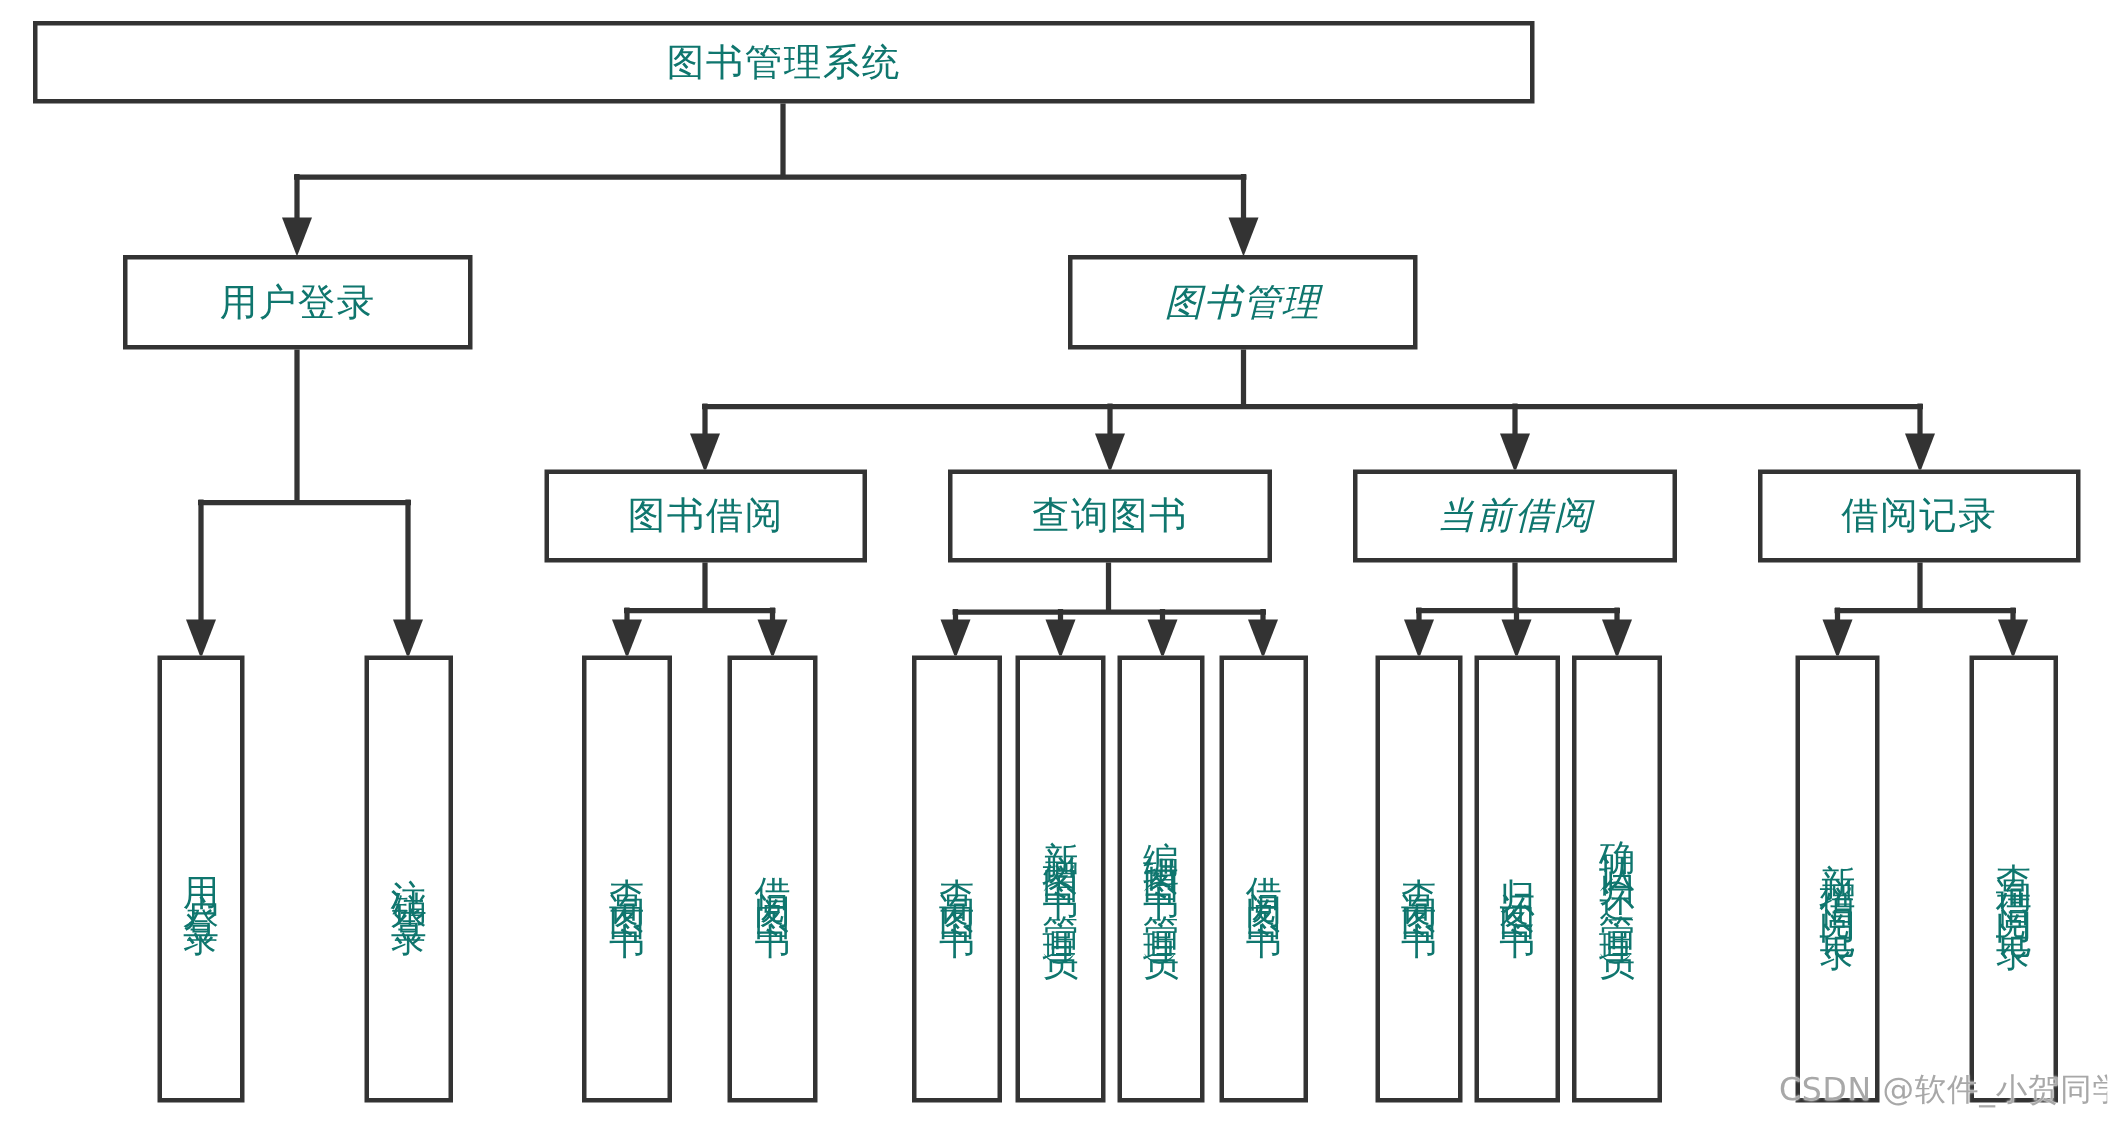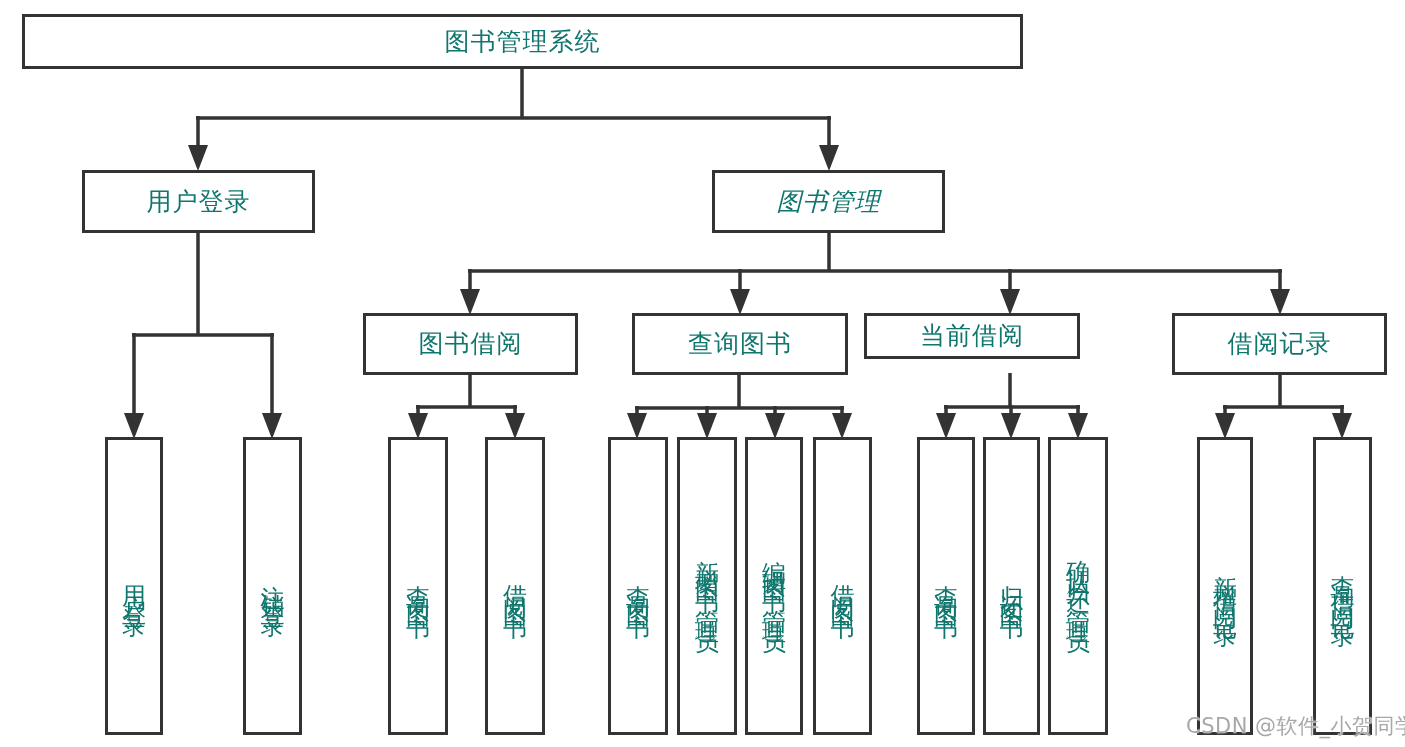--- a/index.html
+++ b/index.html
@@ -102,21 +102,21 @@
     </g>
   </svg>
 
   <div class="node h-node" style="left:22px; top:14px; width:1001px; height:55px;">图书管理系统</div>
 
   <div class="node h-node" style="left:82px; top:170px; width:233px; height:63px;">用户登录</div>
   <div class="node h-node" style="left:712px; top:170px; width:233px; height:63px;font-style:italic;">图书管理</div>
 
   <div class="node h-node" style="left:363px; top:313px; width:215px; height:62px;">图书借阅</div>
   <div class="node h-node" style="left:632px; top:313px; width:216px; height:62px;">查询图书</div>
-  <div class="node h-node" style="left:864px; top:313px; width:216px; height:46px;">当前借阅</div>
+  <div class="node h-node" style="left:902px; top:313px; width:216px; height:62px;font-style:italic;">当前借阅</div>
   <div class="node h-node" style="left:1172px; top:313px; width:215px; height:62px;">借阅记录</div>
 
   <div class="node v-node" style="left:105px; top:437px; width:58px; height:298px;">用户登录</div>
   <div class="node v-node" style="left:243px; top:437px; width:59px; height:298px;">注销登录</div>
 
   <div class="node v-node" style="left:388px; top:437px; width:60px; height:298px;">查询图书</div>
   <div class="node v-node" style="left:485px; top:437px; width:60px; height:298px;">借阅图书</div>
 
   <div class="node v-node" style="left:608px; top:437px; width:60px; height:298px;">查询图书</div>
   <div class="node v-node" style="left:677px; top:437px; width:60px; height:298px;">新增图书（管理员）</div>

